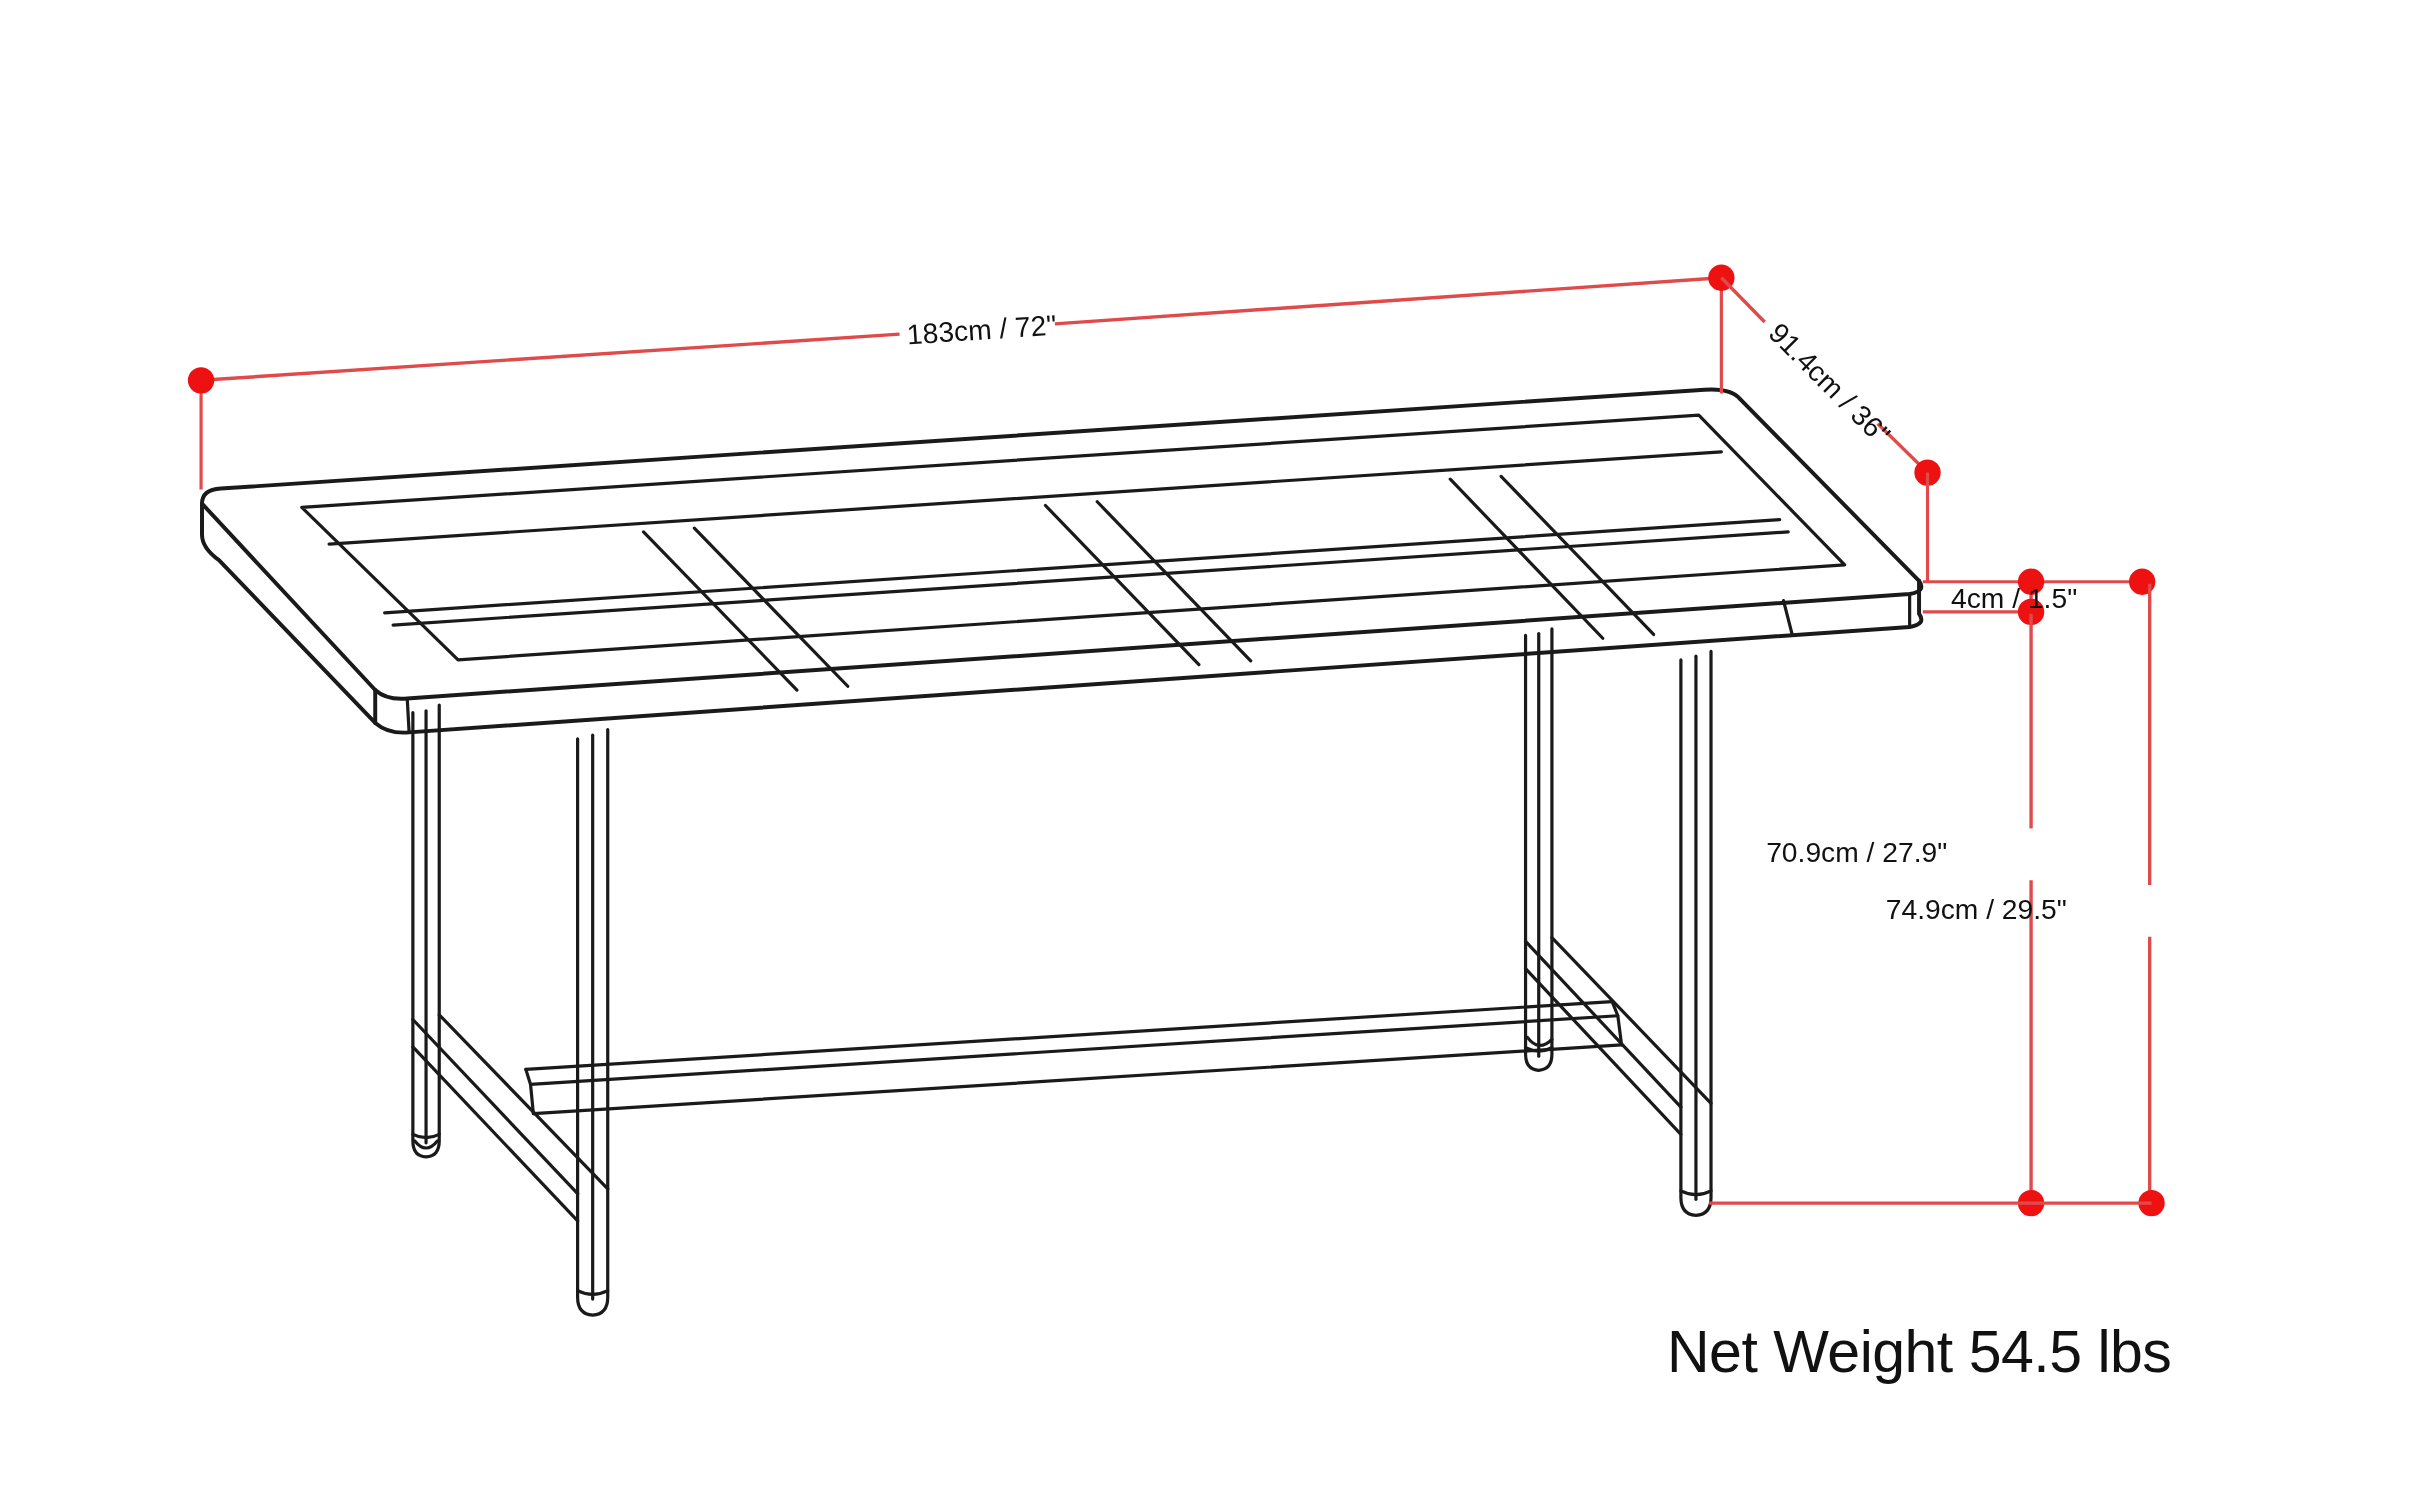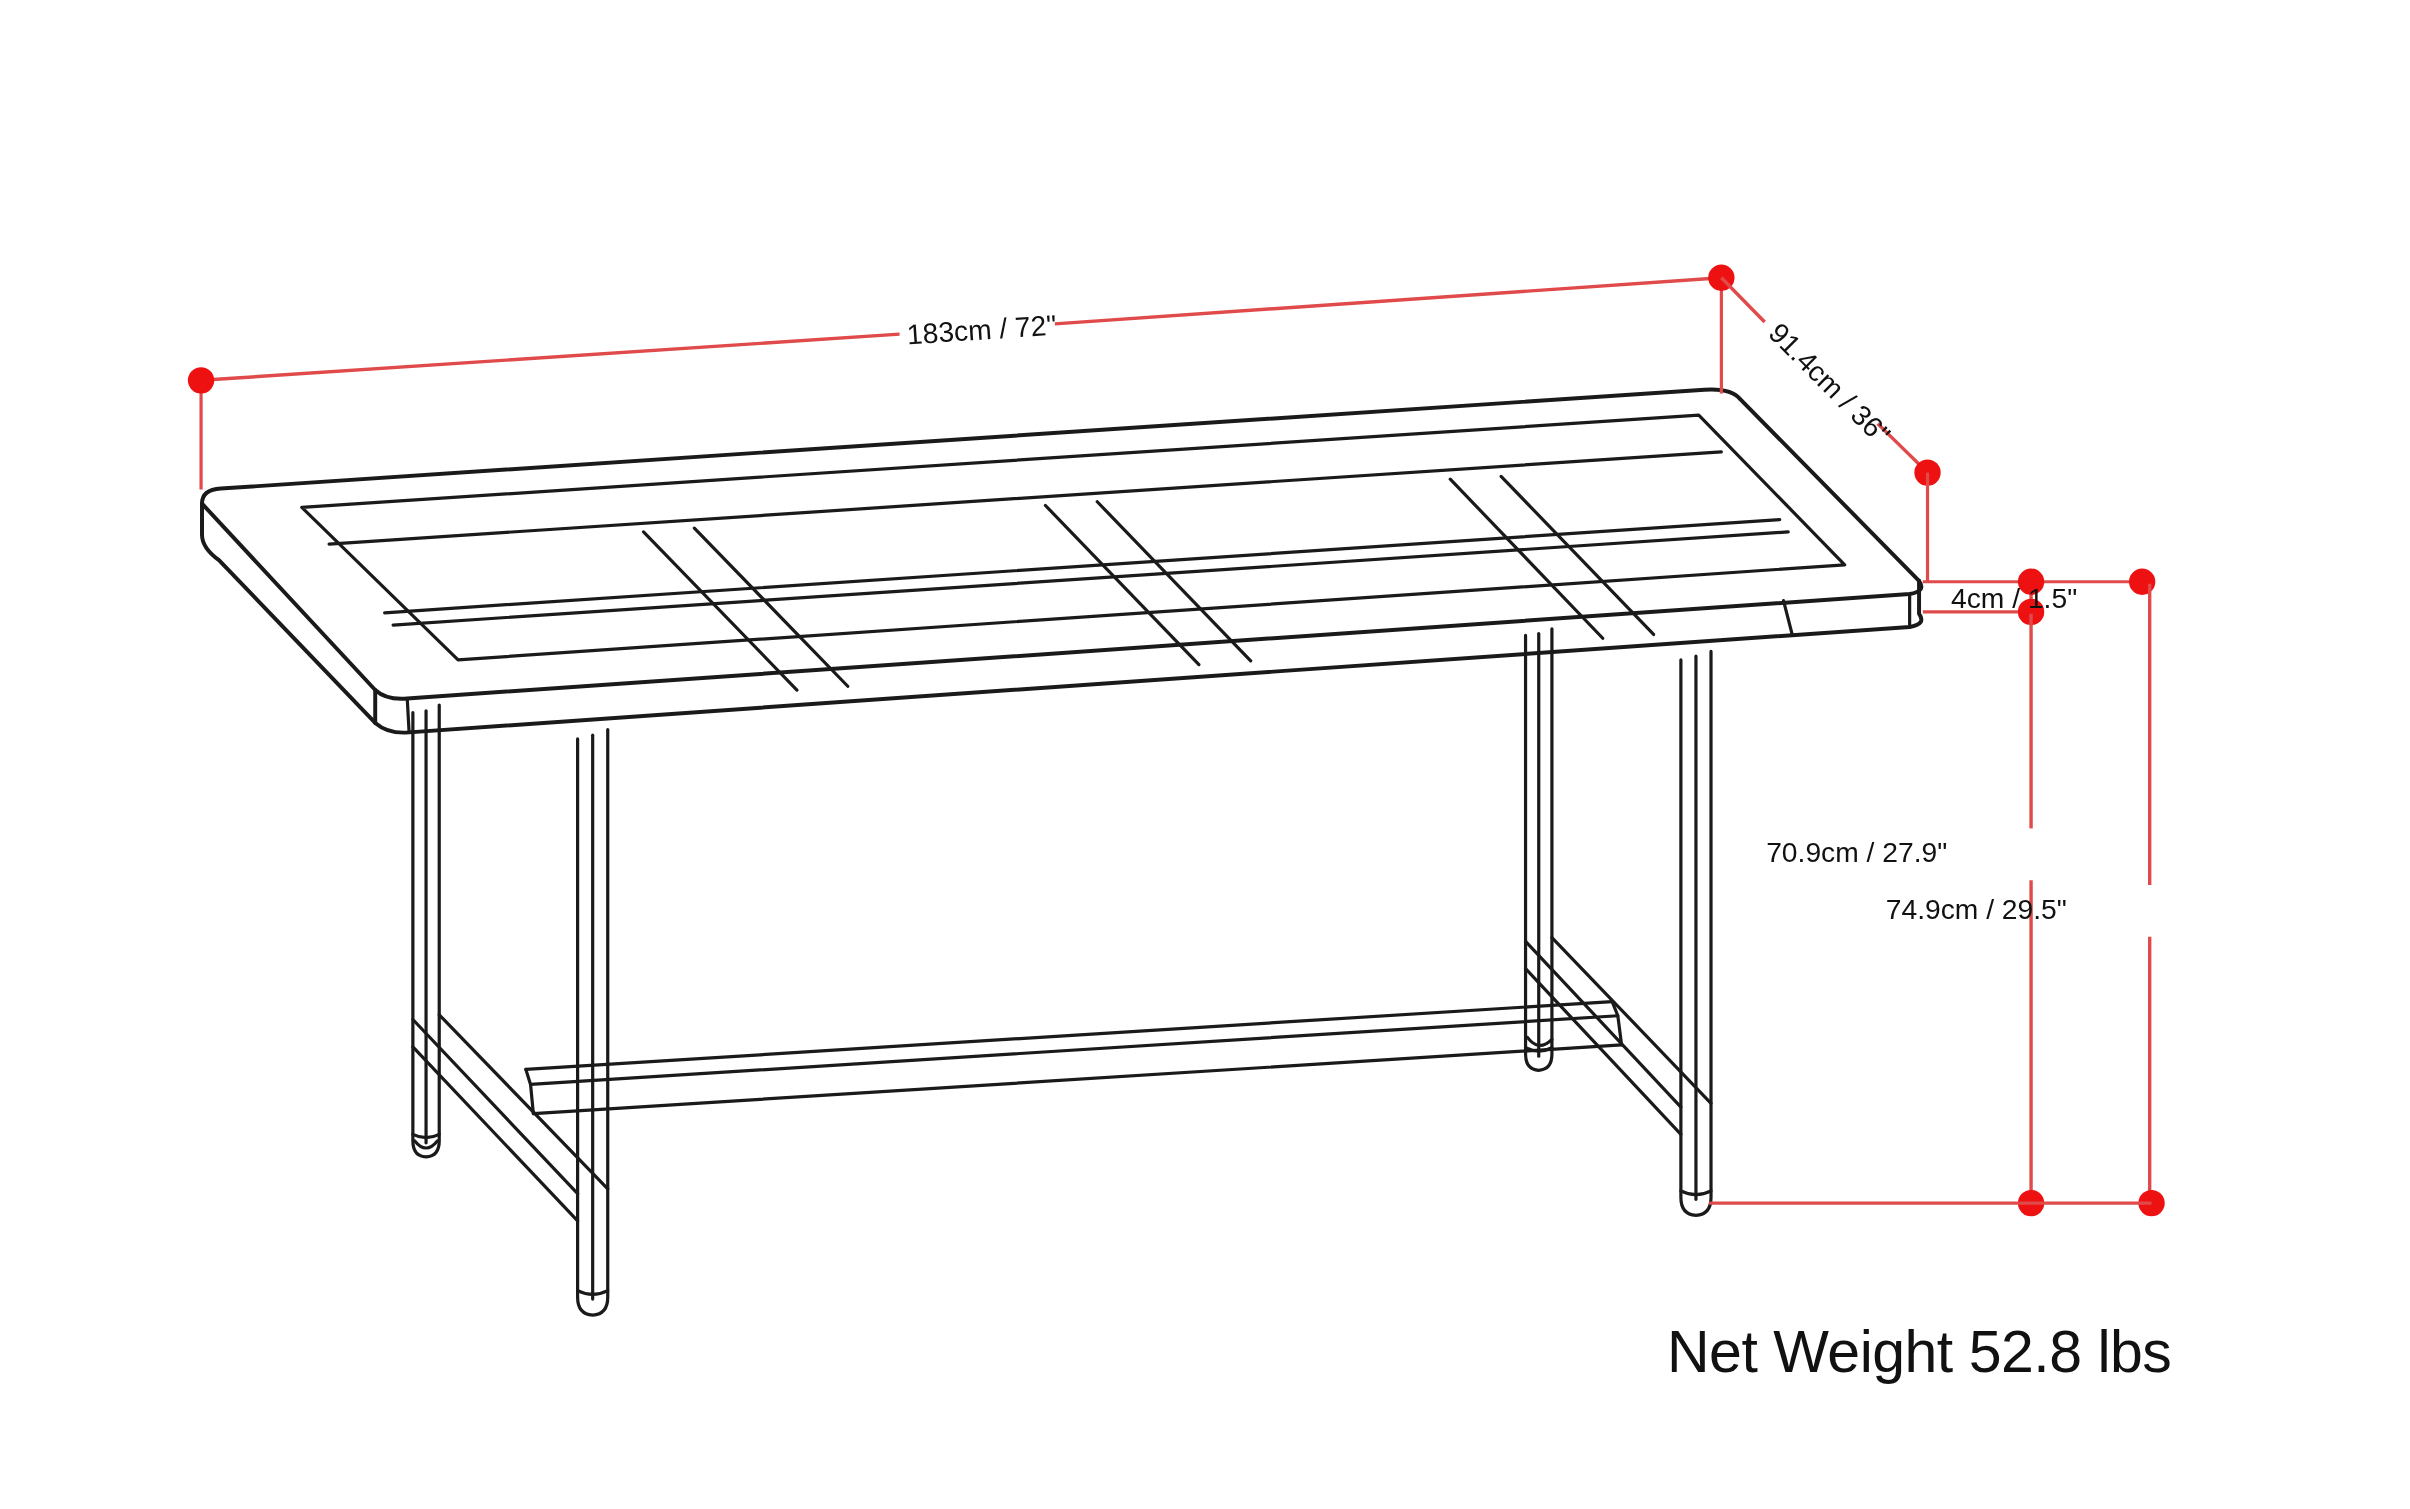--- a/index.html
+++ b/index.html
@@ -219,16 +219,16 @@
         <line class="dim-line" x1="2283" y1="995" x2="2283" y2="1276"></line>
         <circle class="dim-dot" cx="2285" cy="1278" r="14"></circle>
         <line class="dim-ext" x1="2157" y1="1278" x2="2285" y2="1278"></line>
         <text class="dim-label" x="2195" y="968" text-anchor="end">74.9cm / 29.5"</text>
       </g>
 
     </g>
 
   </svg>
 
-  <div class="weight-label" style="left:1667px; top:1318px;">Net Weight 52.8 lbs</div>
+  <div class="weight-label" style="left:1667px; top:1318px;">Net Weight 54.5 lbs</div>
 
 </div>
 
 
 </body></html>

